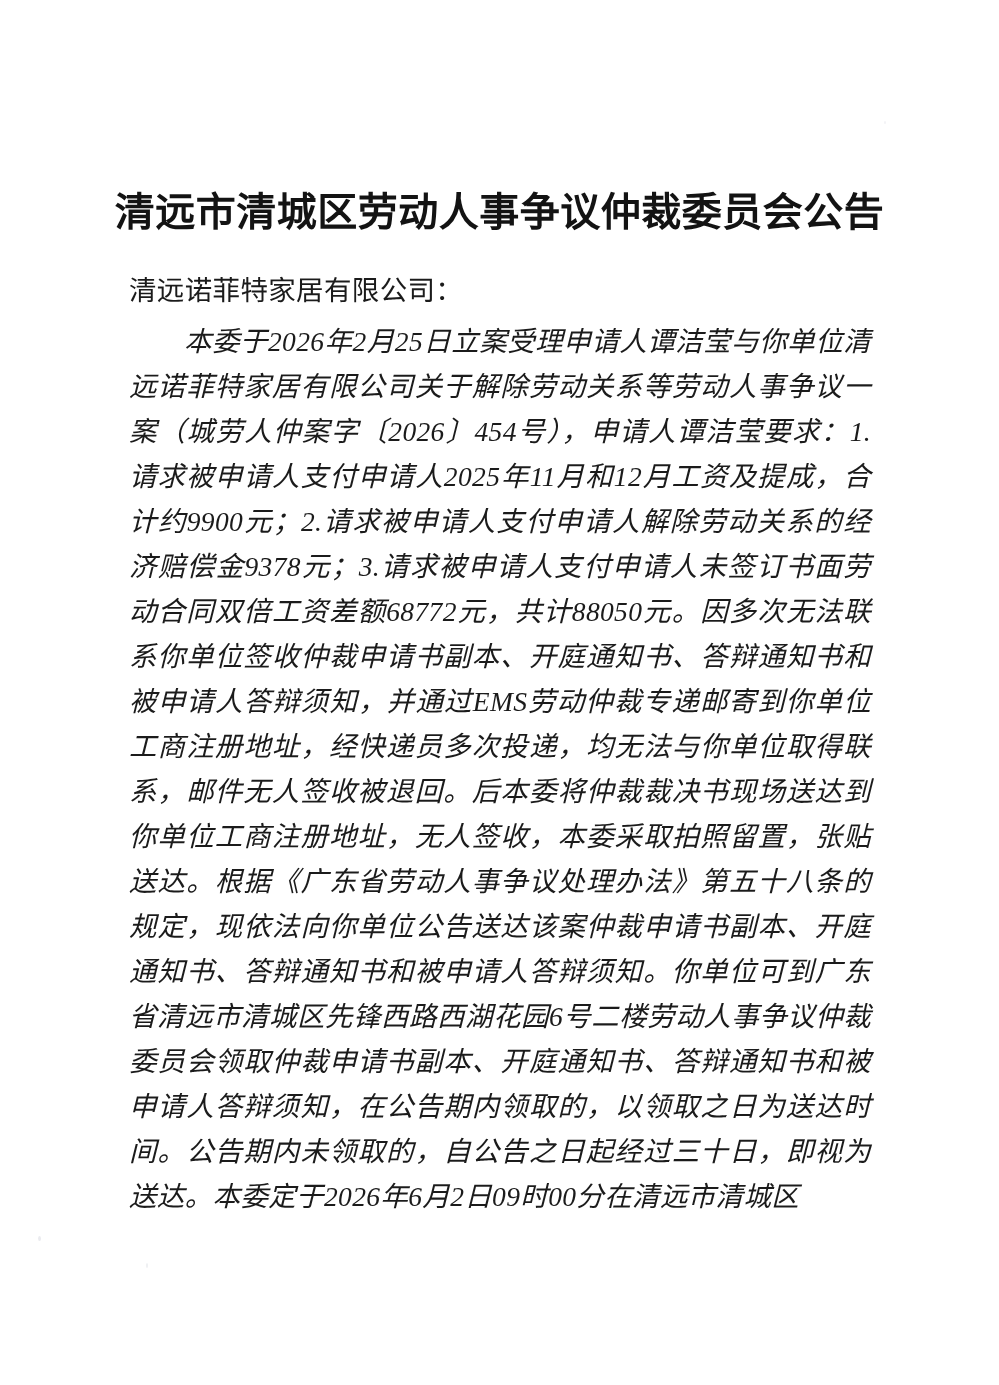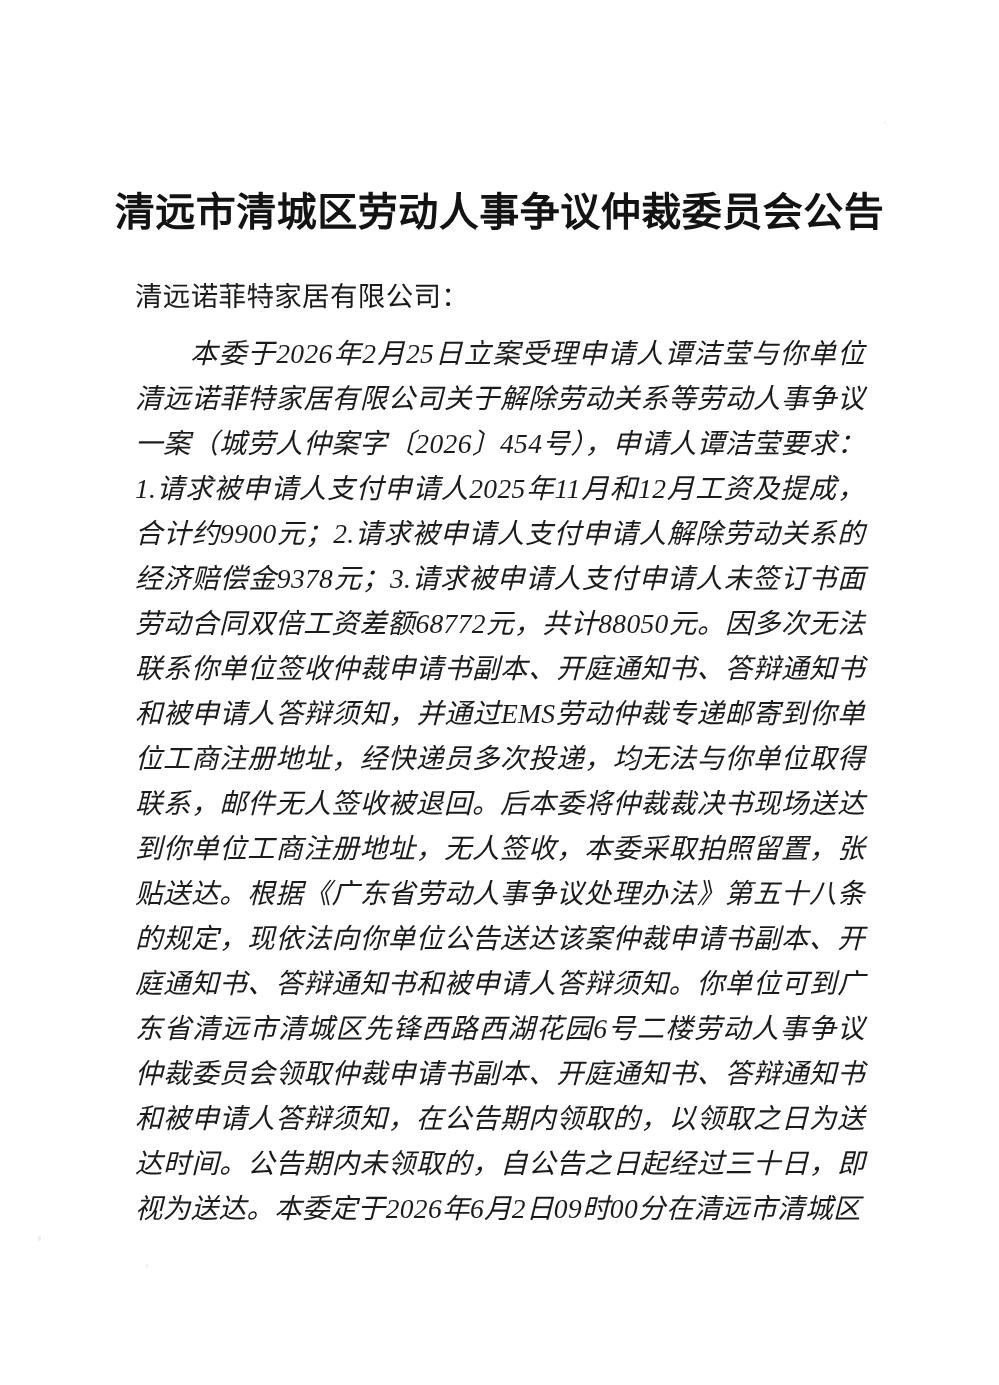--- a/index.html
+++ b/index.html
@@ -54,21 +54,21 @@
     width: 754px;
   }
 
   .para {
     font-size: 27.5px;
     line-height: 45px;
     color: #1b1b1b;
     text-align: justify;
     text-justify: inter-character;
     letter-spacing: 0.35px;
-    margin: 12px;
+    margin: 6px;
   }
 
   .para.addressee {
     text-align: left;
     text-indent: 0;
     margin-bottom: 0;
   }
 
   .para.indent {
     text-indent: 2em;

